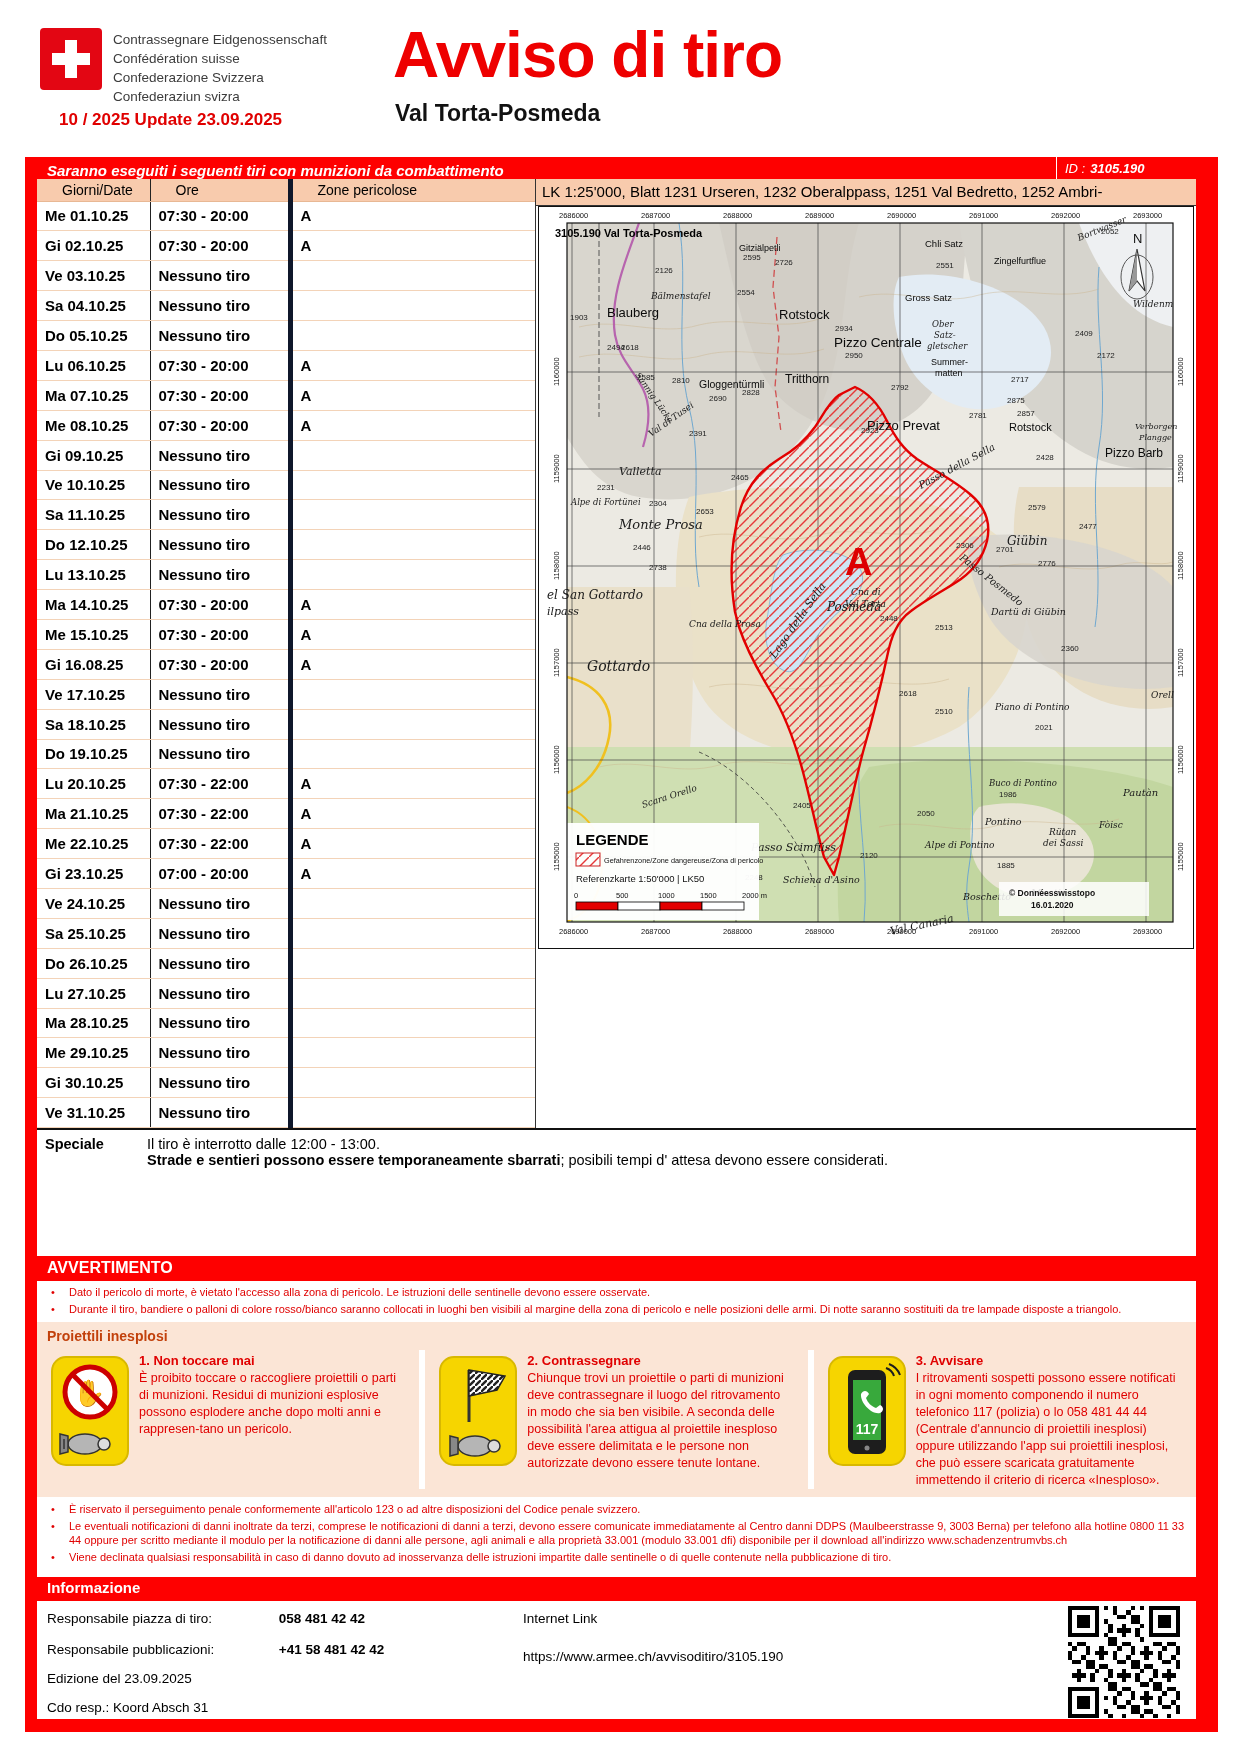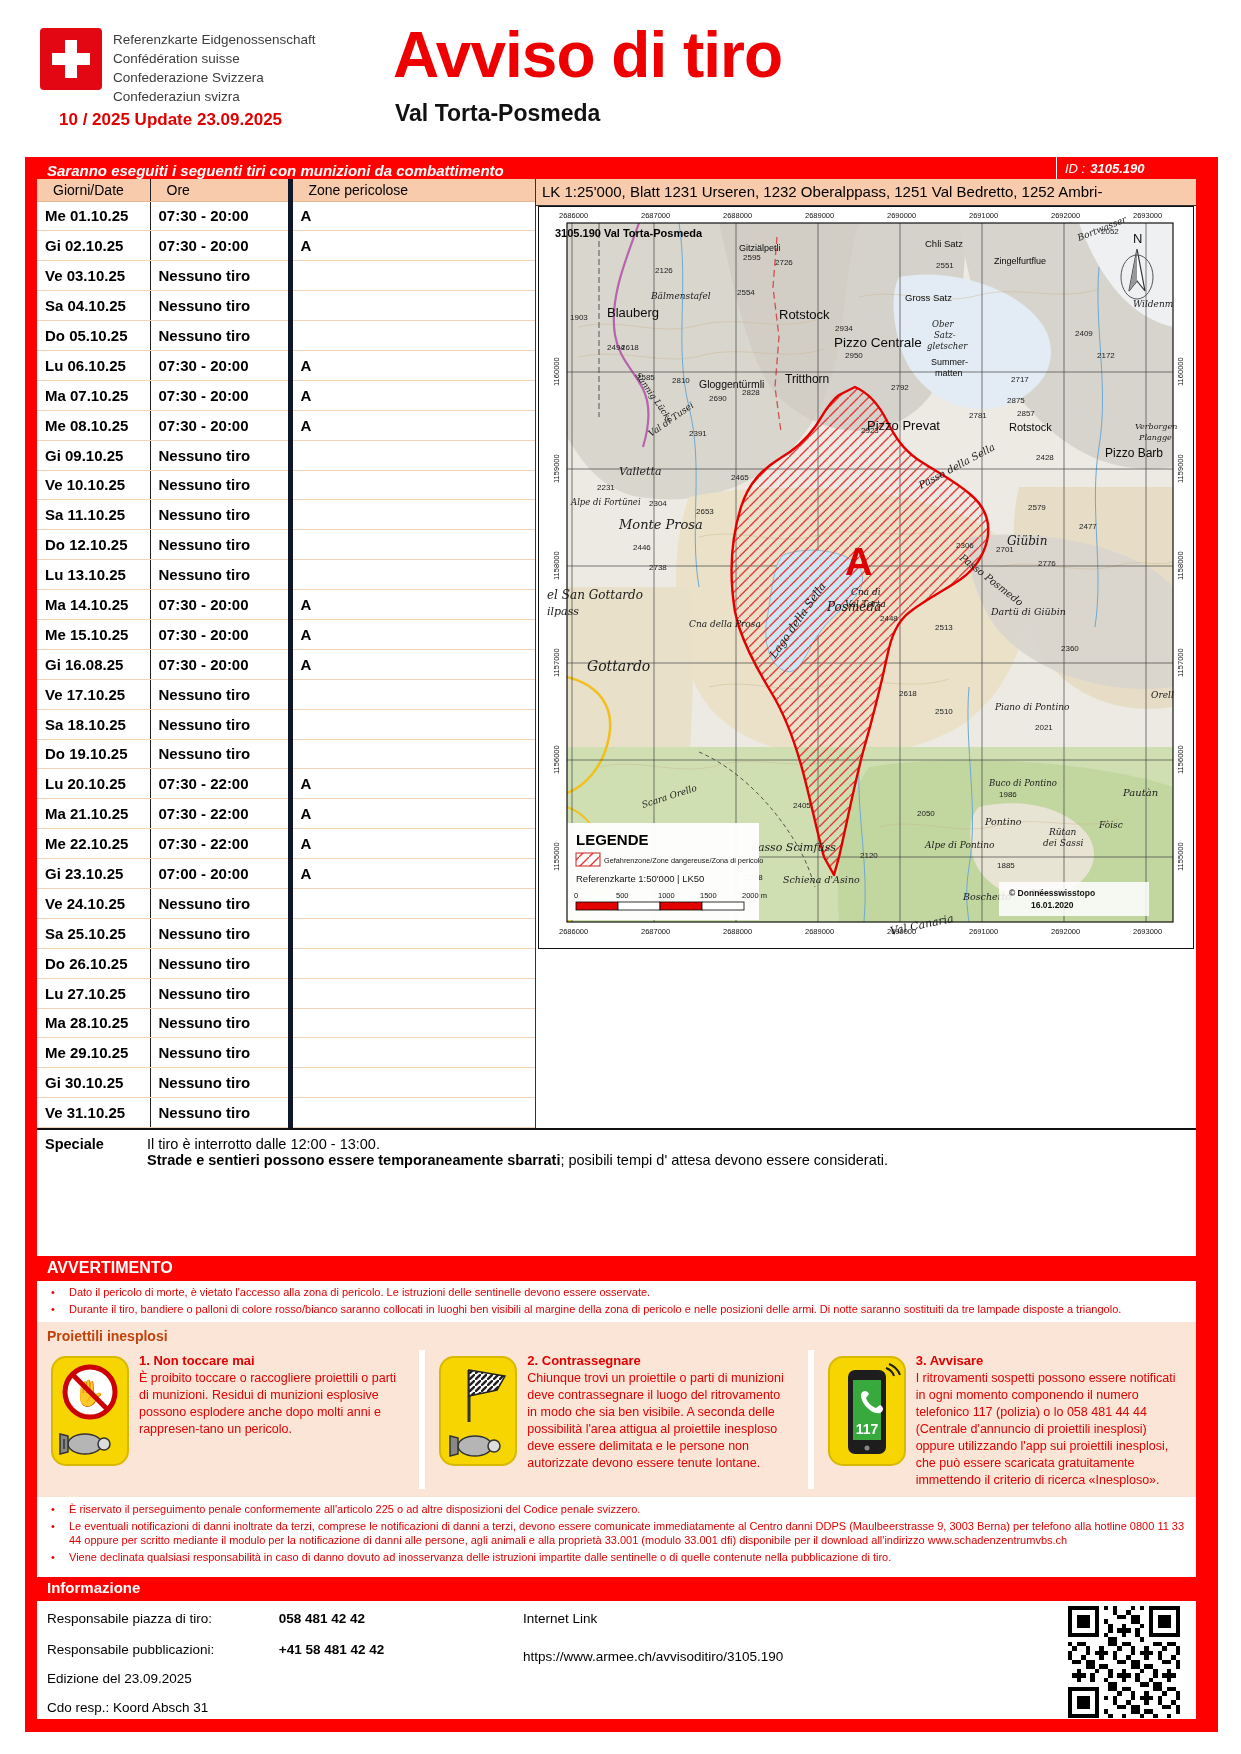--- a/index.html
+++ b/index.html
@@ -13,21 +13,21 @@
   .big-title { position:absolute; left:393px; top:18px; font-size:64px; font-weight:bold; color:#ee0000; letter-spacing:-1px; }
   .sub-title { position:absolute; left:395px; top:100px; font-size:23px; font-weight:bold; color:#111; }
   .frame { position:absolute; left:25px; top:157px; width:1193px; background:#fff;
            border-left:12px solid #fe0000; border-right:22px solid #fe0000; }
   .banner { height:22px; background:#fe0000; color:#fff; display:flex; align-items:flex-end;font-style:italic; }
   .banner .btxt { flex:1; font-size:15px; font-weight:bold; padding-left:10px; }
   .banner .bid { width:140px; border-left:1px solid #fff; font-size:13px; padding-left:8px; height:100%; display:flex; align-items:center; }
   .banner .bid b { margin-left:5px; }
   .content-row { display:flex; }
   table.sched { border-collapse:collapse; width:498px; table-layout:fixed; }
-  table.sched th { background:#f8cbad; font-size:14px; font-weight:normal; text-align:left; padding:2px 0 2px 16px; height:22px; border-bottom:1px solid #e8b894; }
+  table.sched th { background:#f8cbad; font-size:14px; font-weight:normal; text-align:left; padding:2px 0 2px 25px; height:22px; border-bottom:1px solid #e8b894; }
   table.sched td { font-size:15px; font-weight:bold; padding-left:8px; height:29.9px; border-bottom:1px solid #f3d3b8; background:#fff; }
   .c1 { width:113px; border-right:1px solid #222; }
   .c2 { width:140px; border-right:5px solid #0f172a; }
   .c3 { width:245px; }
   .map-col { width:661px; border-left:1px solid #333; position:relative; background:#fff; }
   .lk-hdr { height:27px; background:#f8cbad; font-size:15px; padding:4px 0 0 6px; white-space:nowrap; overflow:hidden; border-bottom:1px solid #333; }
   .map-box { margin:0 2px 0 2px; border:1px solid #111; width:656px; height:743px; overflow:hidden; background:#fff; }
   .speciale { border-top:2px solid #111; display:flex; min-height:89px; padding:6px 8px 0 8px; font-size:14.5px; }
   .speciale .slab { width:102px; font-weight:bold; }
   .speciale .stxt { flex:1; }
@@ -58,21 +58,21 @@
   .m-ital { font-family:"DejaVu Serif",serif; font-style:italic; fill:#1a1a1a; }
   .m-elev { font-size:8px; fill:#222; font-family:"Liberation Sans",sans-serif; }
   .m-title { font-size:11px; font-weight:bold; fill:#000; font-family:"Liberation Sans",sans-serif; }
 </style>
 </head>
 <body>
 
 <div class="hdr">
   <div class="flag"></div>
   <div class="logo-lines">
-    <div>Referenzkarte Eidgenossenschaft</div>
+    <div>Contrassegnare Eidgenossenschaft</div>
     <div>Confédération suisse</div>
     <div>Confederazione Svizzera</div>
     <div>Confederaziun svizra</div>
   </div>
   <div class="upd">10 / 2025 Update 23.09.2025</div>
   <div class="big-title">Avviso di tiro</div>
   <div class="sub-title">Val Torta-Posmeda</div>
 </div>
 
 <div class="frame">
@@ -582,21 +582,21 @@
           </svg>
         </div>
         <div class="itext"><b>3. Avvisare</b><span>I ritrovamenti sospetti possono essere notificati in ogni momento componendo il numero telefonico 117 (polizia) o lo 058 481 44 44 (Centrale d'annuncio di proiettili inesplosi) oppure utilizzando l'app sui proiettili inesplosi, che può essere scaricata gratuitamente immettendo il criterio di ricerca «Inesploso».</span></div>
       </div>
     </div>
   </div>
 
   <div class="legalstrip">
     <div class="bl">
         <span class="dot">•</span>
-        <span>È riservato il perseguimento penale conformemente all'articolo 225 o ad altre disposizioni del Codice penale svizzero.</span>
+        <span>È riservato il perseguimento penale conformemente all'articolo 123 o ad altre disposizioni del Codice penale svizzero.</span>
       </div>
     <div class="bl">
         <span class="dot">•</span>
         <span>Le eventuali notificazioni di danni inoltrate da terzi, comprese le notificazioni di danni a terzi, devono essere comunicate immediatamente al Centro danni DDPS (Maulbeerstrasse 9, 3003 Berna) per telefono alla hotline 0800 11 33 44 oppure per scritto mediante il modulo per la notificazione di danni alle persone, agli animali e alla proprietà 33.001 (modulo 33.001 dfi) disponibile per il download all'indirizzo www.schadenzentrumvbs.ch</span>
       </div>
     <div class="bl">
         <span class="dot">•</span>
         <span>Viene declinata qualsiasi responsabilità in caso di danno dovuto ad inosservanza delle istruzioni impartite dalle sentinelle o di quelle contenute nella pubblicazione di tiro.</span>
       </div>
   </div>

